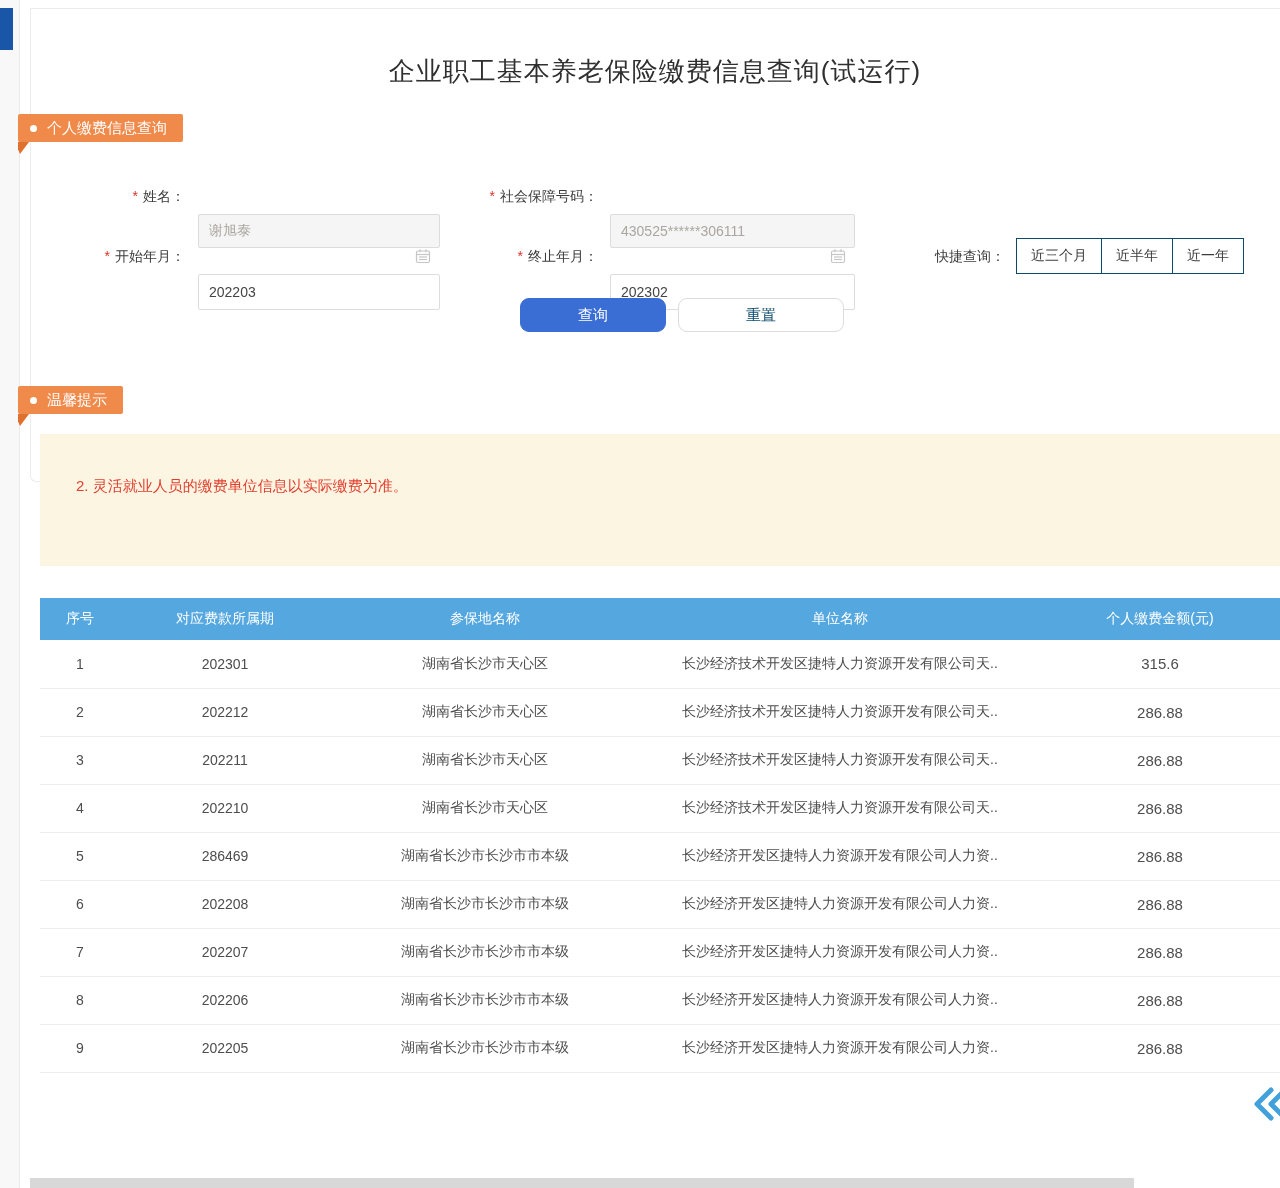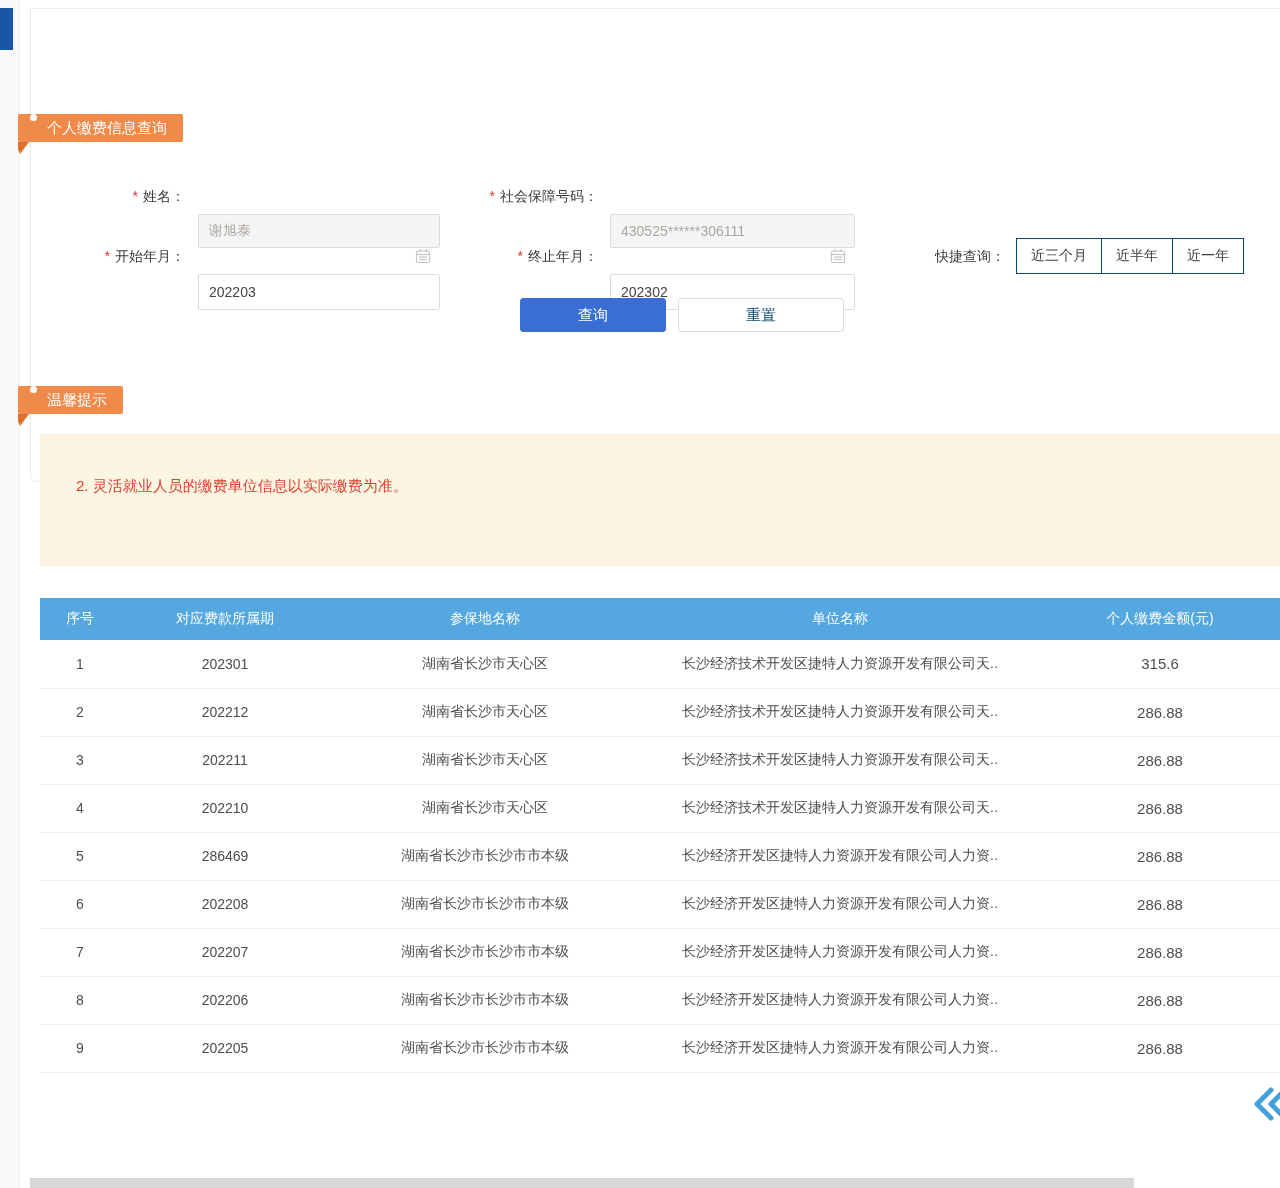--- a/index.html
+++ b/index.html
@@ -12,21 +12,21 @@
   .blue-tab { position:absolute; left:0; top:8px; width:13px; height:42px; background:#1a56a8; }
 
   .card { position:absolute; left:30px; top:8px; width:1252px; height:474px; background:#fff;
           border:1px solid #ececec; border-right:none; border-bottom-left-radius:6px; }
 
   .page-title { position:absolute; left:30px; top:54px; width:1250px; text-align:center;
                 font-size:26px; color:#2f2f2f; letter-spacing:1px; }
 
   .ribbon { position:absolute; left:18px; height:28px; background:#f08a4b; color:#fff;
             font-size:15px; line-height:28px; padding:0 16px 0 12px; border-radius:2px; z-index:5;
-            display:flex; align-items:flex-start; gap:10px; }
+            display:flex; align-items:center; gap:10px; }
   .ribbon .dot { width:7px; height:7px; border-radius:50%; background:#fff; display:inline-block; }
   .ribbon .fold { position:absolute; left:0; top:100%; width:11px; height:12px; background:#e0702e;
                   clip-path:polygon(0 0, 100% 0, 18% 100%, 0 60%); }
   .ribbon.r1 { top:114px; }
   .ribbon.r2 { top:386px; }
 
   .form-label { position:absolute; text-align:right; font-size:14px; color:#3c3c3c; line-height:36px; }
   .req { color:#d9342b; margin-right:5px; font-size:14px; }
 
   .inp { position:absolute; height:34px; border:1px solid #dcdcdc; border-radius:2px;
@@ -34,21 +34,21 @@
   .inp.disabled { background:#f5f5f5; color:#aba69f; }
   .inp.date { height:36px; background:#fff; color:#444; padding-right:32px; }
 
   .cal-icon { position:absolute; top:10px; right:9px; cursor:pointer; }
 
   .quick-group { position:absolute; left:1016px; top:238px; display:flex; }
   .quick-btn { height:36px; background:#fff; border:1px solid #0c4a6e; font-size:14px; color:#3c3c3c;
                padding:0 14px; margin-left:-1px; cursor:pointer; font-family:"Liberation Sans", sans-serif; }
   .quick-btn:first-child { margin-left:0; }
 
-  .btn { position:absolute; height:34px; font-size:15px; border-radius:3px; cursor:pointer;
+  .btn { position:absolute; height:34px; font-size:15px; border-radius:9px; cursor:pointer;
          font-family:"Liberation Sans", sans-serif; }
   .btn-primary { left:520px; top:298px; width:146px; background:#3a6ed5; color:#fff; border:1px solid #3a6ed5; }
   .btn-plain   { left:678px; top:298px; width:166px; background:#fff; color:#0c4a6e; border:1px solid #dcdcdc; }
 
   .notice { position:absolute; left:40px; top:434px; width:1240px; height:132px; background:#fcf5e1;
             color:#e03e30; font-size:15px; padding:39px 20px 0 36px; line-height:26px; }
 
   .tbl-wrap { position:absolute; left:40px; top:598px; width:1240px; }
   table { border-collapse:collapse; width:1240px; table-layout:fixed; }
   thead th { background:#55a7e0; color:#fff; font-weight:normal; font-size:14px; height:42px; text-align:center; }
@@ -64,20 +64,21 @@
 </style>
 </head>
 <body>
 
 <div class="stage">
 
   <div class="left-gutter"></div>
   <div class="blue-tab"></div>
   <div class="card"></div>
 
+  <div class="page-title">企业职工基本养老保险缴费信息查询(试运行)</div>
 
   <div class="ribbon r1">
     <span class="dot"></span>
     <span>个人缴费信息查询</span>
     <span class="fold"></span>
   </div>
 
   <div class="form-label" style="left:60px; top:178px; width:125px;">
     <span class="req">*</span><span>姓名：</span>
   </div>

